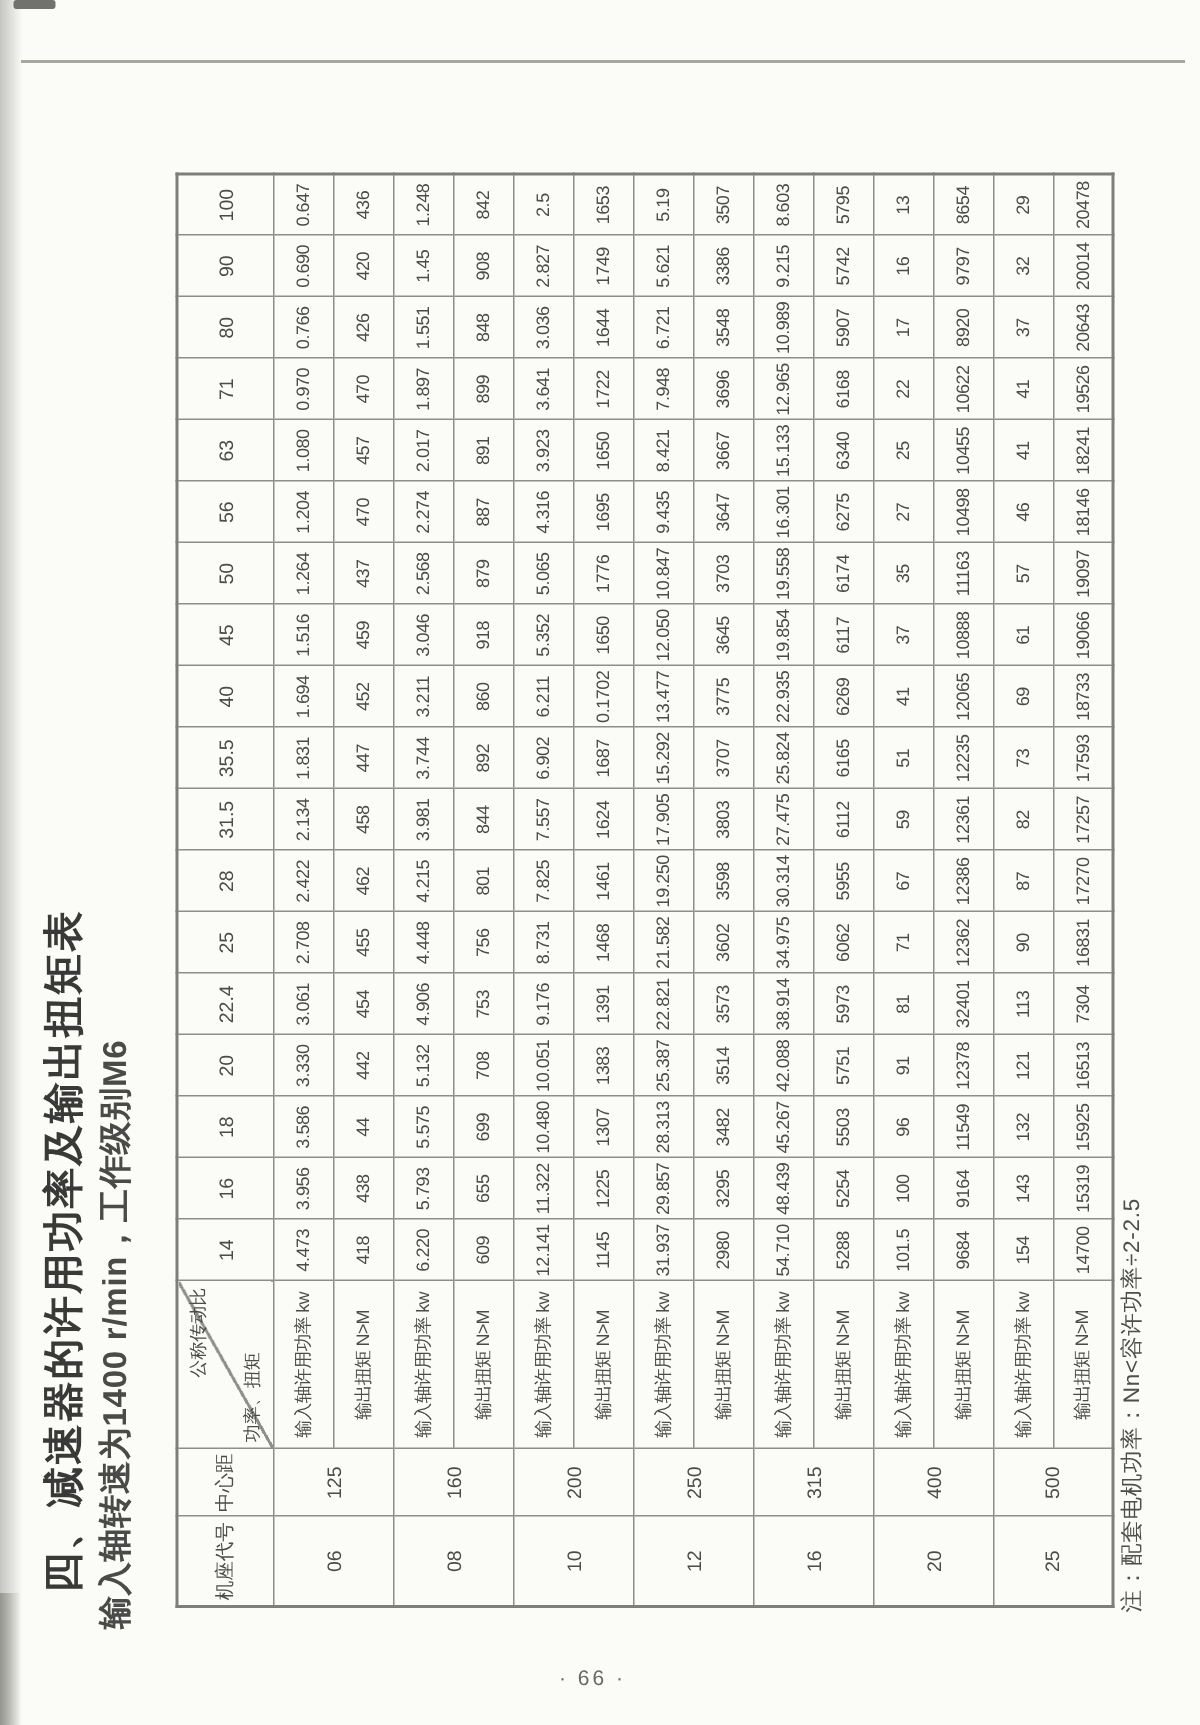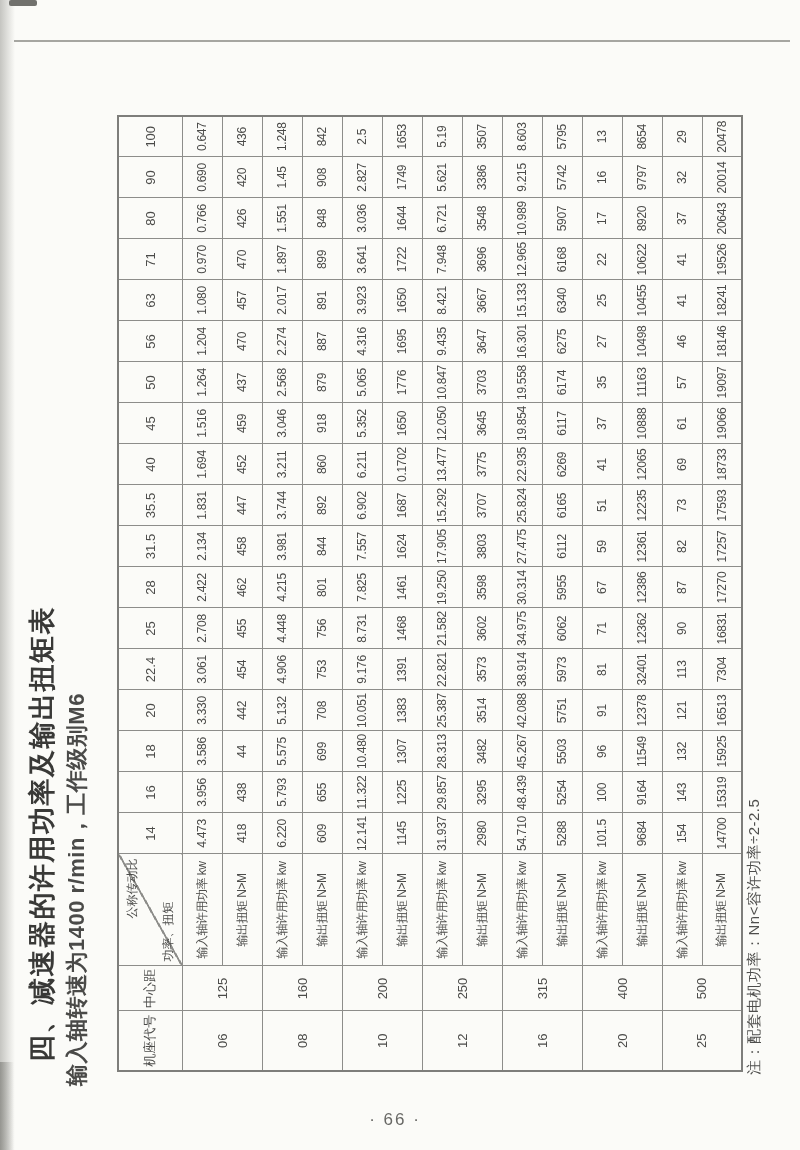--- a/index.html
+++ b/index.html
@@ -63,21 +63,21 @@
       #8d8d8a calc(50% + 1px), rgba(0,0,0,0) calc(50% + 1px));
   }
   .diag-tr { position:absolute; top:5px; right:4px; font-size:12px; }
   .diag-bl { position:absolute; bottom:5px; left:4px; font-size:12px; }
   .footnote {
     position:absolute; left:75px; top:745px; font-size:15px; color:#4e4e4c;
     letter-spacing:0.5px; white-space:nowrap;
   }
   .page-number {
     position:absolute; left:352px; top:1110px; width:86px; text-align:center;
-    font-size:17px; color:#68686
+    font-size:14px; color:#68686
     5; color:#686865; letter-spacing:2px;
   }
 </style>
 </head>
 <body>
 
 <div class="page">
   <div class="edge-shadow-left"></div>
   <div class="edge-blob-bottom"></div>
   <div class="corner-mark-top"></div>

